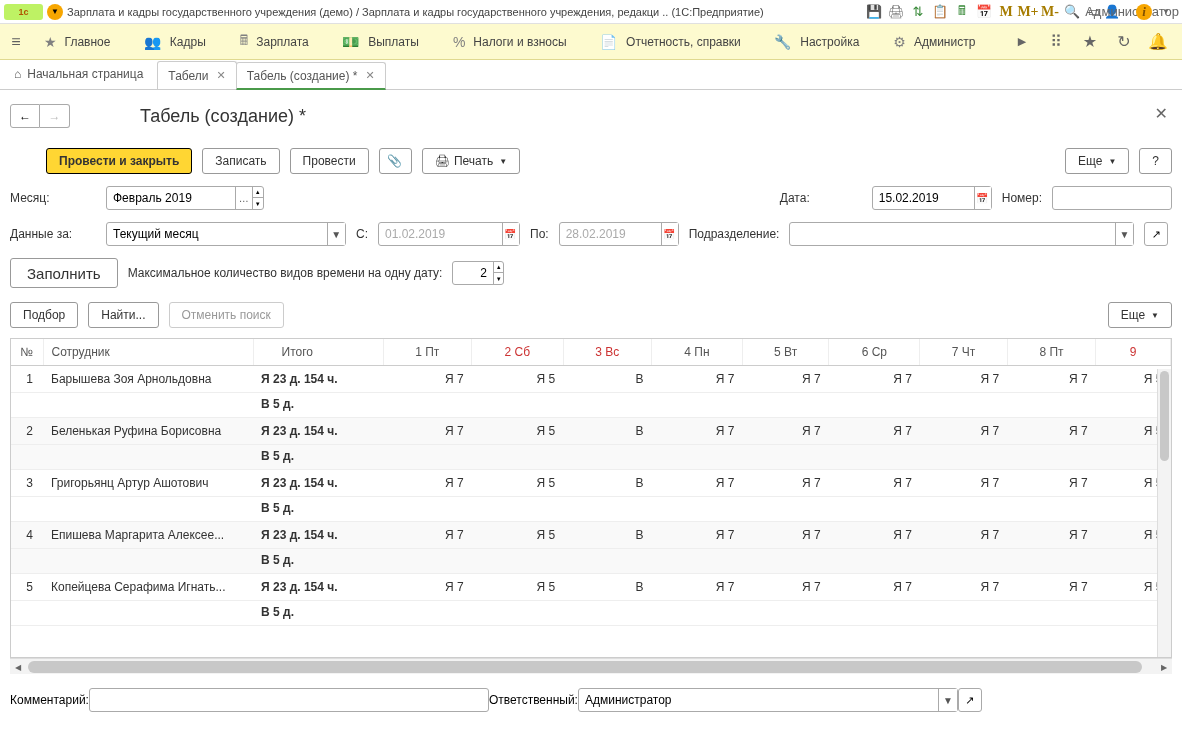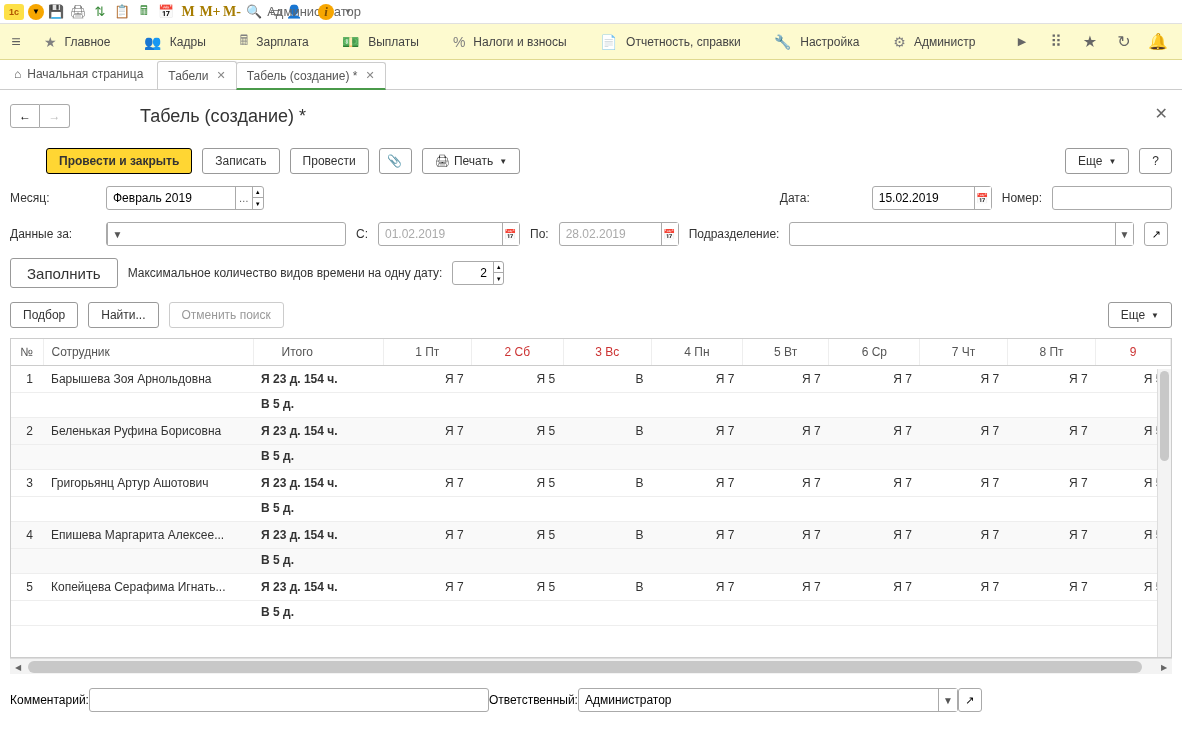--- a/index.html
+++ b/index.html
@@ -16,22 +16,22 @@
     height: 24px;
     background: #fff;
     border-bottom: 1px solid #e0e0e0;
     display: flex;
     align-items: center;
     padding: 0 4px;
     gap: 4px;
     font-size: 11px;
   }
   .titlebar .app-icon {
-    width: 20px; height: 16px;
-    background: #fde047;
+    width: 39px; height: 16px;
+    background: #bef264;
     border-radius: 3px;
     display: flex;
     align-items: center;
     justify-content: center;
     font-weight: bold;
     color: #b05500;
     font-size: 9px;
   }
   .titlebar .dropdown-circle {
     width: 16px; height: 16px;
@@ -196,20 +196,21 @@
   .sig-link { margin-top:12px; color:#009944; text-decoration:underline; cursor:pointer;}
   .footer-row { display:flex; align-items:center; margin-top:14px;}
   .footer-row .field{flex:0 0 auto;}
 </style>
 </head>
 <body>
 
 <div class="titlebar">
   <div class="app-icon">1c</div>
   <div class="dropdown-circle">▼</div>
+  <div class="title-text">Зарплата и кадры государственного учреждения (демо) / Зарплата и кадры государственного учреждения, редакци .. (1С:Предприятие)</div>
   <div class="titlebar-icons">
     <span>💾</span>
     <span>🖨</span>
     <span style="color:#3a8a3a;">⇅</span>
     <span>📋</span>
     <span style="color:#3a8a3a;">🖩</span>
     <span style="color:#cc8800;">📅</span>
     <span class="M">M</span>
     <span class="M">M+</span>
     <span class="M">M-</span>
@@ -327,20 +328,21 @@
     </div>
     <label>Номер:</label>
     <div class="field" style="width:120px;">
       <input style="">
     </div>
   </div>
 
   <div class="form-row">
     <label style="width:86px;">Данные за:</label>
     <div class="field" style="width:240px;">
+      <input value="Текущий месяц" style="">
       <div class="fbtn">▼</div>
     </div>
     <label>С:</label>
     <div class="field" style="width:142px;">
       <input placeholder="01.02.2019" style="">
       <div class="fbtn" style="color:#bbb;">📅</div>
     </div>
     <label>По:</label>
     <div class="field" style="width:120px;">
       <input placeholder="28.02.2019" style="">

